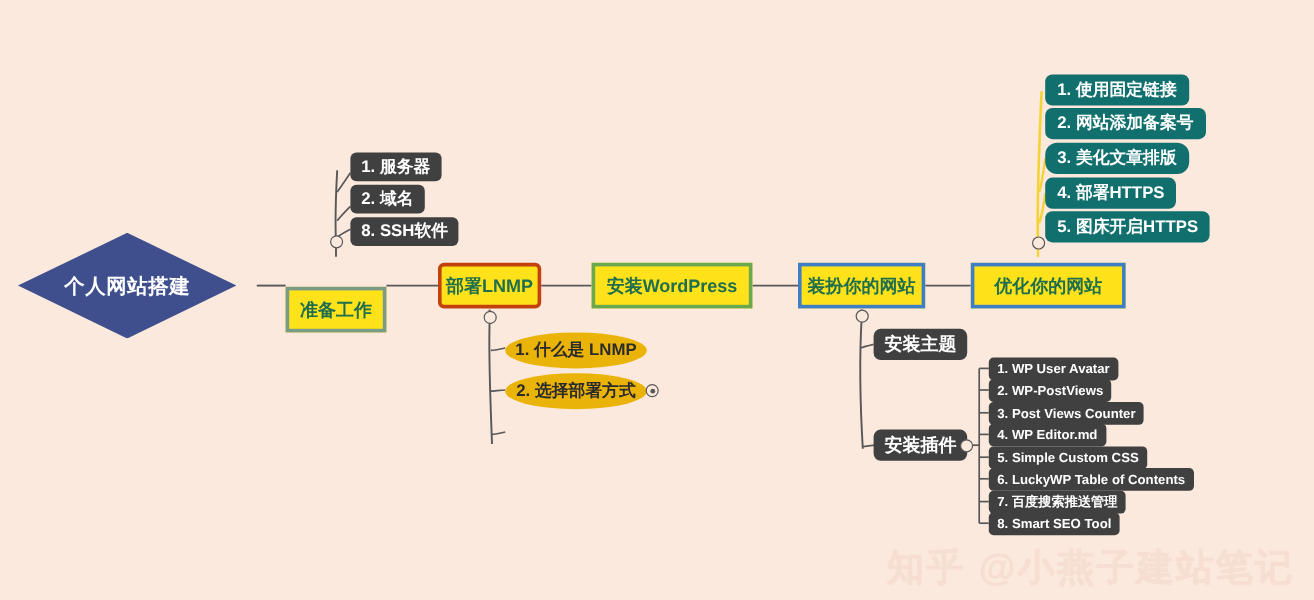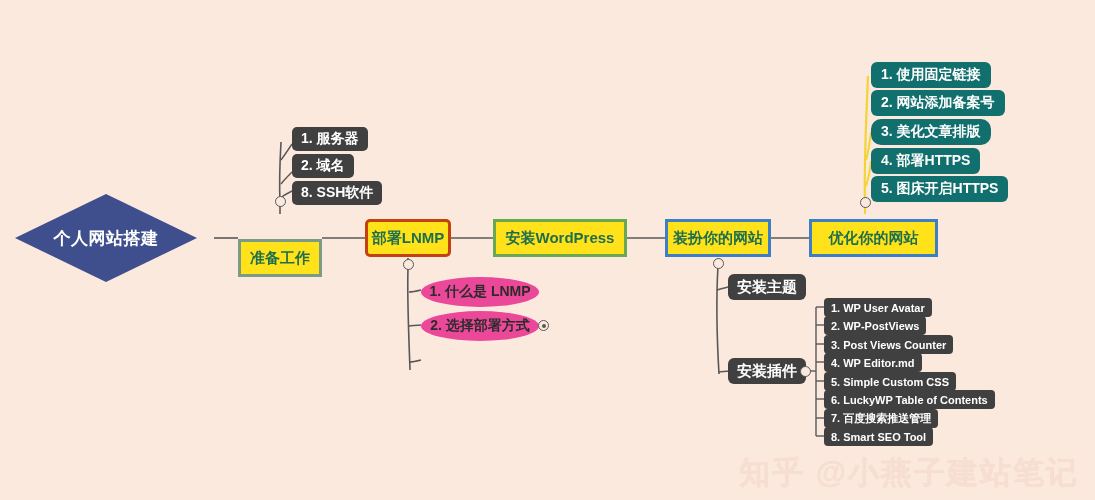--- a/index.html
+++ b/index.html
@@ -133,21 +133,21 @@
     font-weight: bold;
   }
 
   
   .orangepill {
     position: absolute;
     box-sizing: border-box;
     display: flex;
     align-items: center;
     justify-content: center;
-    background: #ec4899;
+    background: #eab308;
     color: #2b2b2b;
     border-radius: 50%;
     white-space: nowrap;
     height: 30px;
     font-size: 14px;
     font-weight: bold;
   }
 
   
   .handle {

